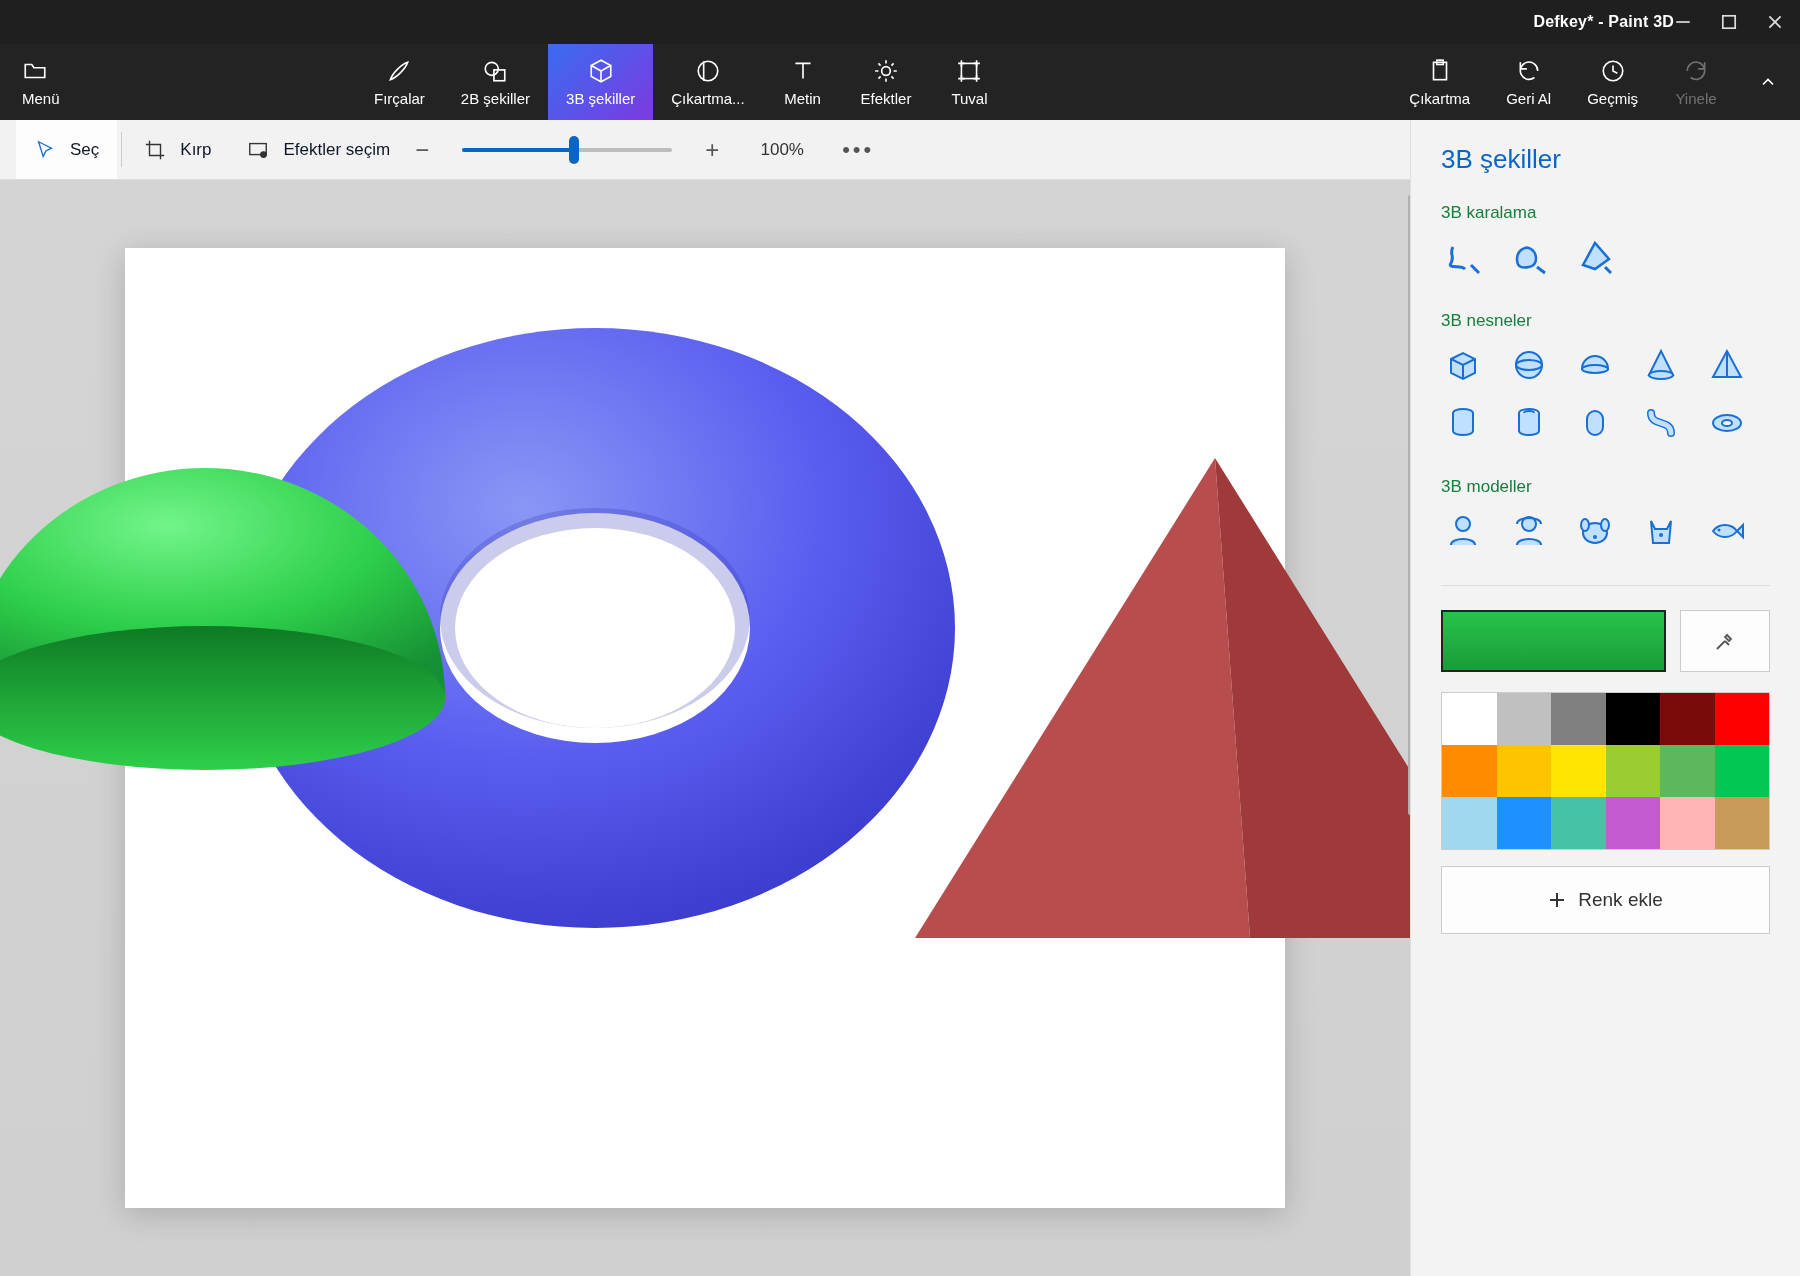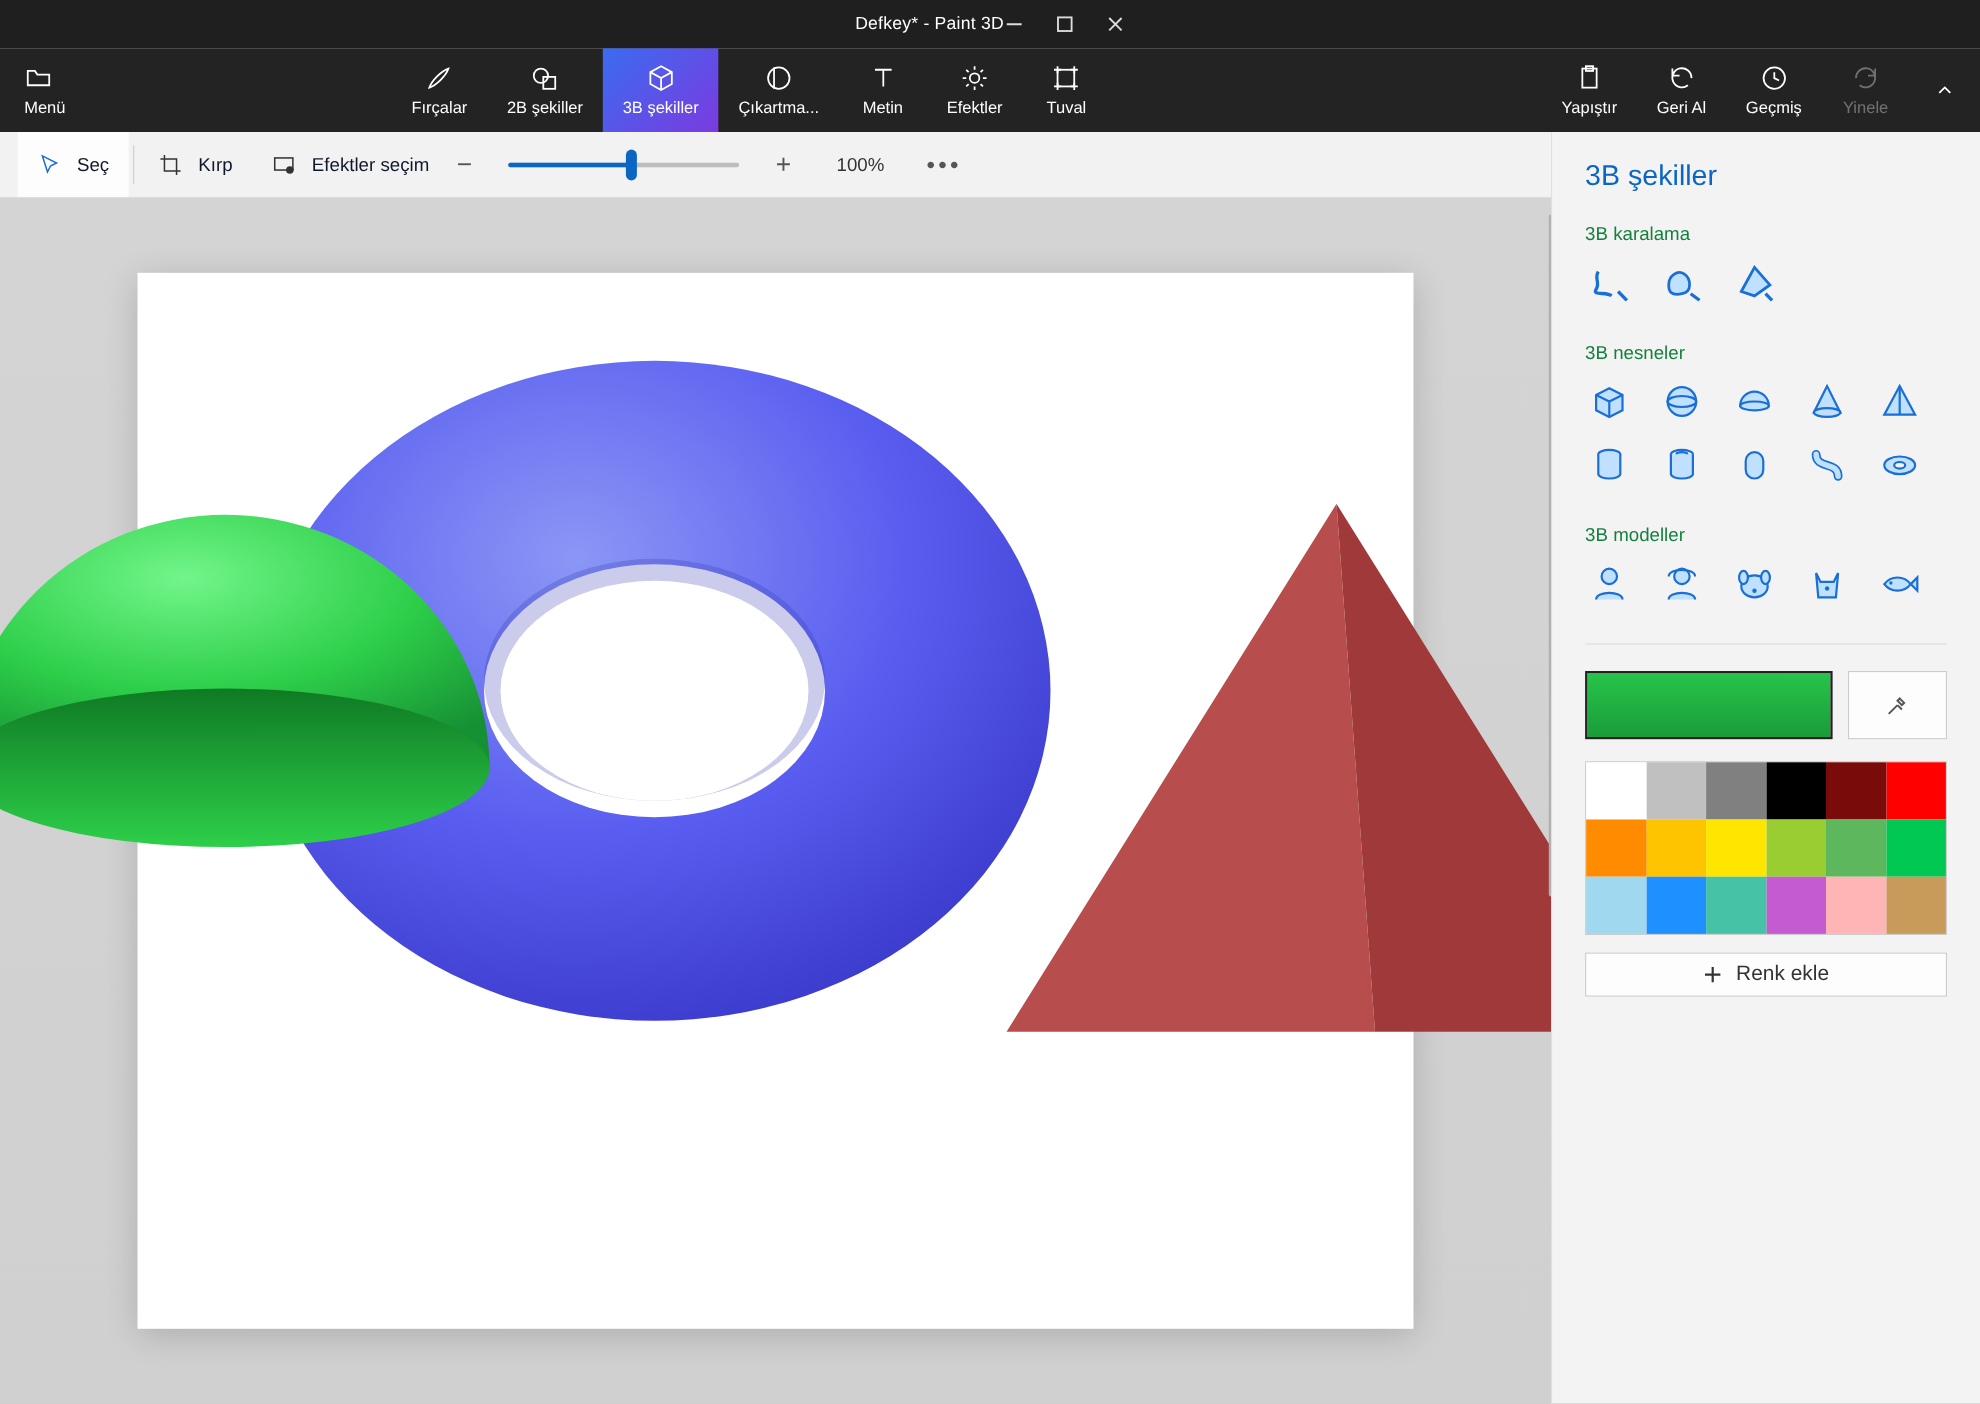--- a/index.html
+++ b/index.html
@@ -1,19 +1,19 @@
 <!DOCTYPE html>
 <html><head>
 <meta charset="utf-8">
 <style>
   * { margin:0; padding:0; box-sizing:border-box; font-family:"Segoe UI",Arial,sans-serif; -webkit-font-smoothing:antialiased; }
   body { width:1800px; height:1276px; background:#d0d0d0; overflow:hidden; position:relative; }
 
   
-  .titlebar { height:44px; background:#1f1f1f; color:#fff; display:flex; align-items:center; padding:0 16px; font-size:16px; font-weight:400; justify-content:center; }
+  .titlebar { height:44px; background:#1f1f1f; color:#fff; display:flex; align-items:center; padding:0 16px; font-size:16px; font-weight:700; justify-content:flex-end; }
   .titlebar .caption { letter-spacing:.2px; }
   .win-controls { display:flex; gap:28px; align-items:center; }
   .win-controls span { width:18px; height:18px; display:flex; align-items:center; justify-content:center; color:#ddd; }
 
   
   .toolbar { height:76px; background:#232323; display:flex; align-items:stretch; color:#fff; position:relative; }
   .tool-btn { display:flex; flex-direction:column; align-items:center; justify-content:center; gap:6px; padding:0 18px; font-size:15px; cursor:pointer; min-width:80px; }
   .tool-btn.menu { min-width:96px; padding-left:22px; align-items:flex-start; }
   .tool-btn.menu .icon { align-self:auto; }
   .tool-btn.selected { background:linear-gradient(135deg,#3a6cf0,#7c3ae0); }
@@ -63,21 +63,21 @@
   .dropdown .chev { position:absolute; right:18px; top:50%; transform:translateY(-50%); }
 
   .swatch-row { display:flex; gap:14px; margin-bottom:20px; }
   .current-color { flex:1; height:62px; border:2px solid #222; background:linear-gradient(180deg,#27c44a,#1a9c39); }
   .eyedrop { width:90px; height:62px; border:1px solid #ccc; background:#fdfdfd; display:flex; align-items:center; justify-content:center; cursor:pointer; }
 
   .palette { display:grid; grid-template-columns:repeat(6,1fr); border:1px solid #ccc; margin-bottom:16px; }
   .palette .c { height:52px; cursor:pointer; }
   .palette .c + .c { }
 
-  .addcolor { height:40px; border:1px solid #ccc; background:#fdfdfd; display:flex; align-items:center; justify-content:center; gap:12px; font-size:19px; color:#333; cursor:pointer; }
+  .addcolor { height:68px; border:1px solid #ccc; background:#fdfdfd; display:flex; align-items:center; justify-content:center; gap:12px; font-size:19px; color:#333; cursor:pointer; }
 </style>
 </head>
 <body>
 
 <div class="titlebar">
   <span class="caption">Defkey* - Paint 3D</span>
   <div class="win-controls">
     <span>
         <svg viewBox="0 0 16 16">
           <line x1="2" y1="8" x2="14" y2="8" stroke="#ddd" stroke-width="1.5"></line>
@@ -169,21 +169,21 @@
     <span>Tuval</span>
   </div>
   <div class="tool-spacer"></div>
   <div class="tool-btn">
     <span class="icon">
         <svg viewBox="0 0 24 24">
           <rect x="6" y="4" width="12" height="16"></rect>
           <rect x="9" y="2" width="6" height="4"></rect>
         </svg>
       </span>
-    <span>Yapıştır</span>
+    <span>Çıkartma</span>
   </div>
   <div class="tool-btn">
     <span class="icon">
         <svg viewBox="0 0 24 24">
           <path d="M20 12a8 8 0 10-3 6M4 4v6h6"></path>
         </svg>
       </span>
     <span>Geri Al</span>
   </div>
   <div class="tool-btn">

